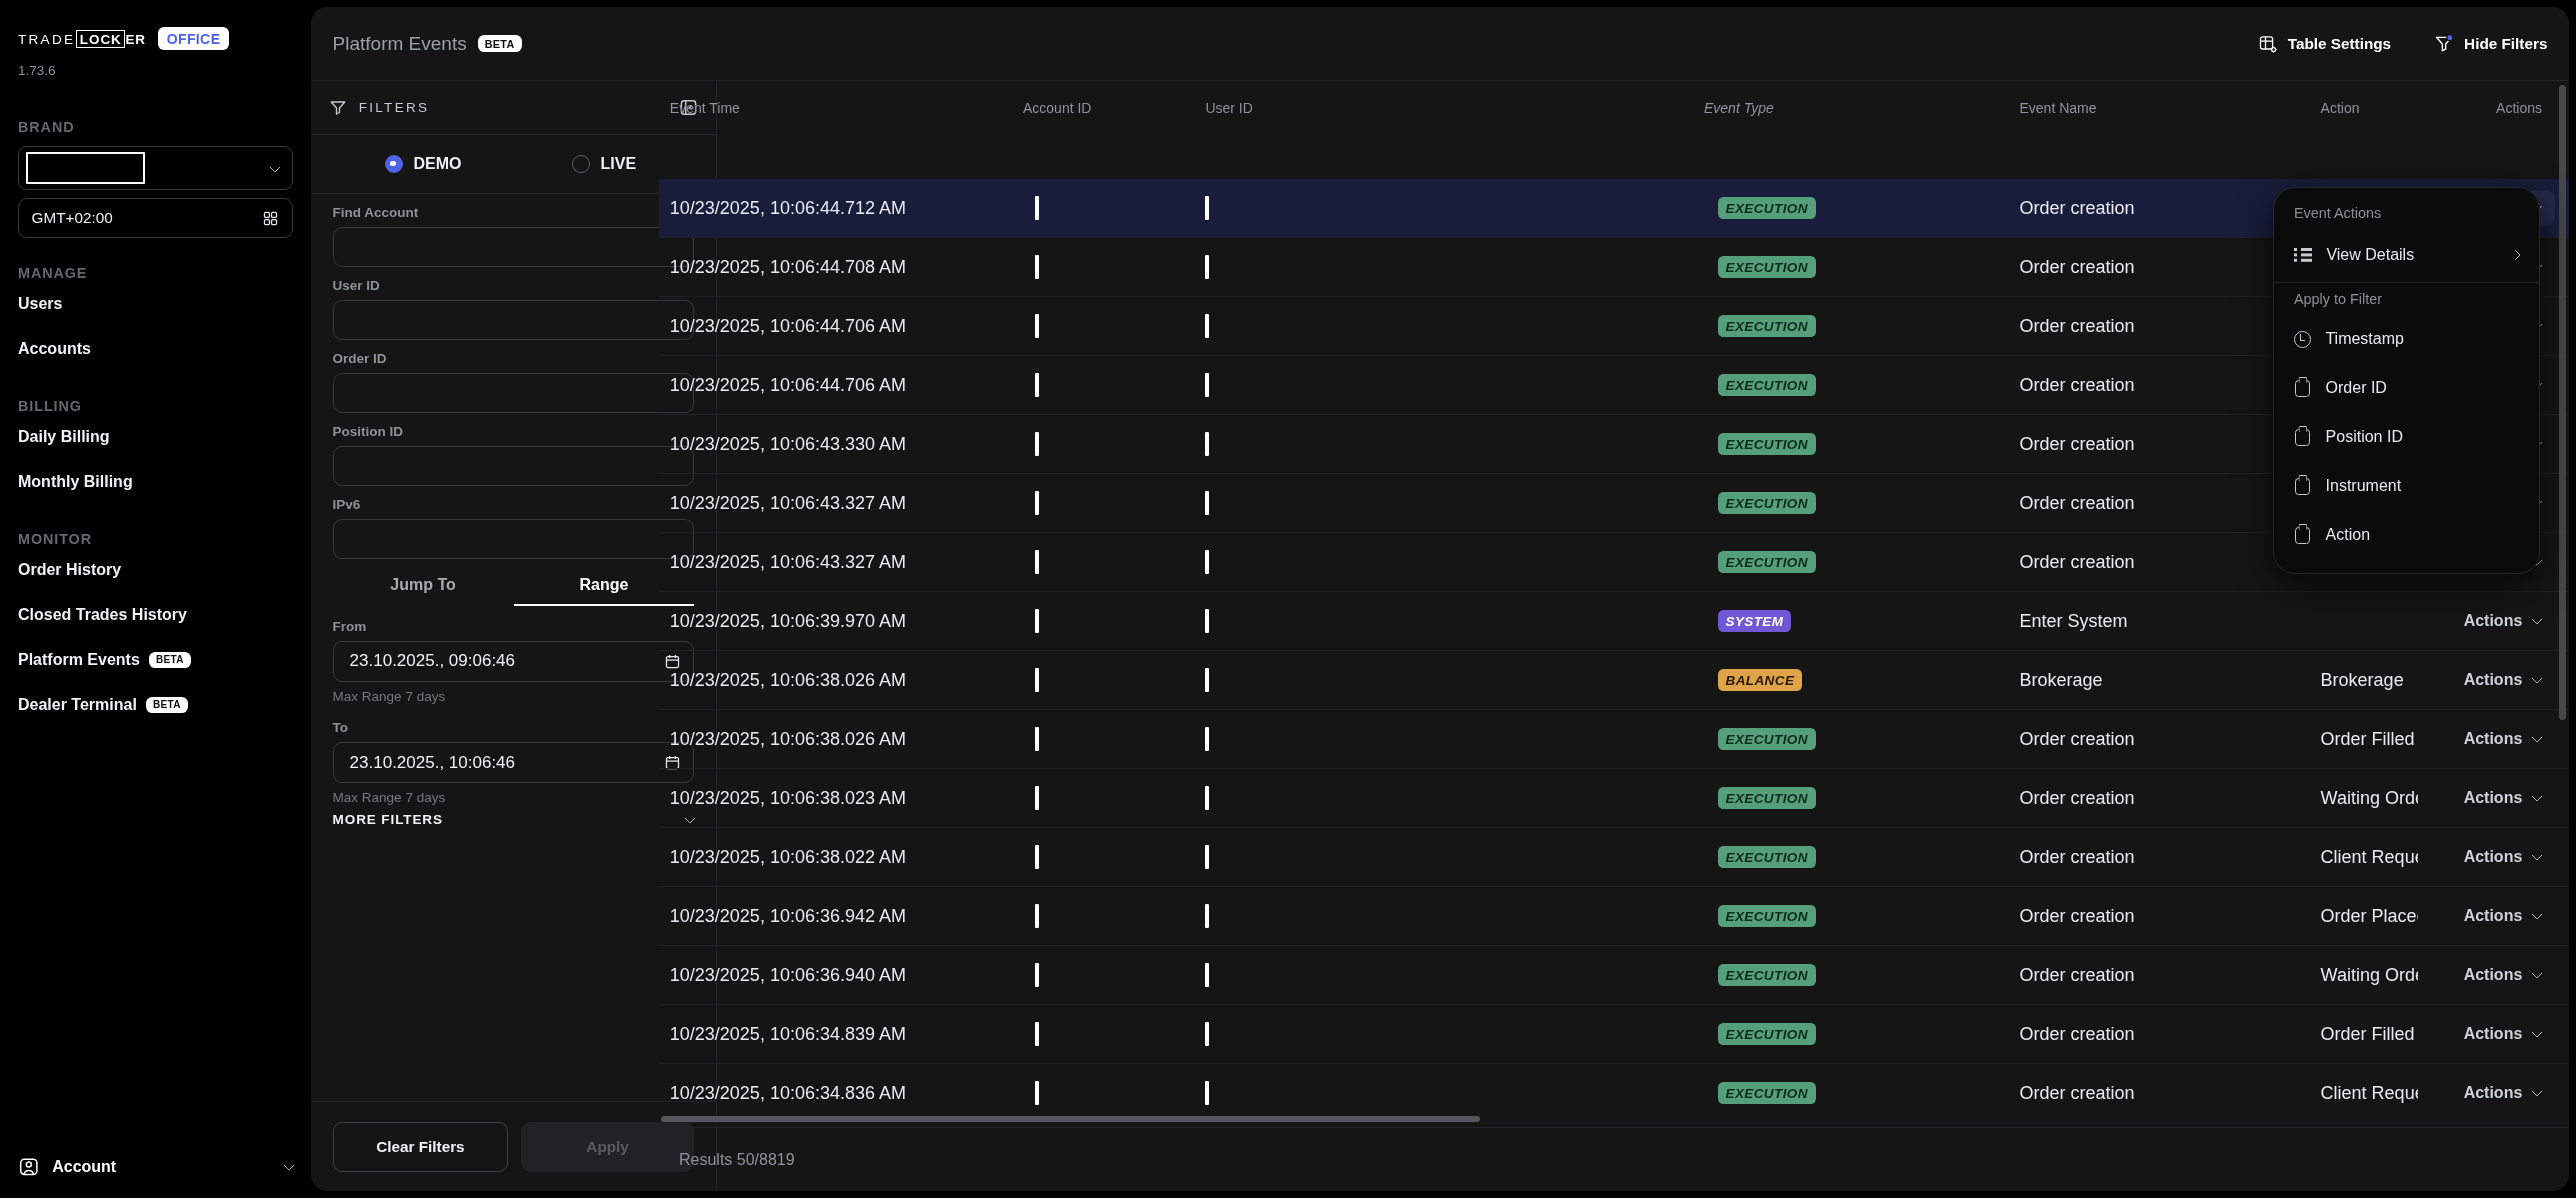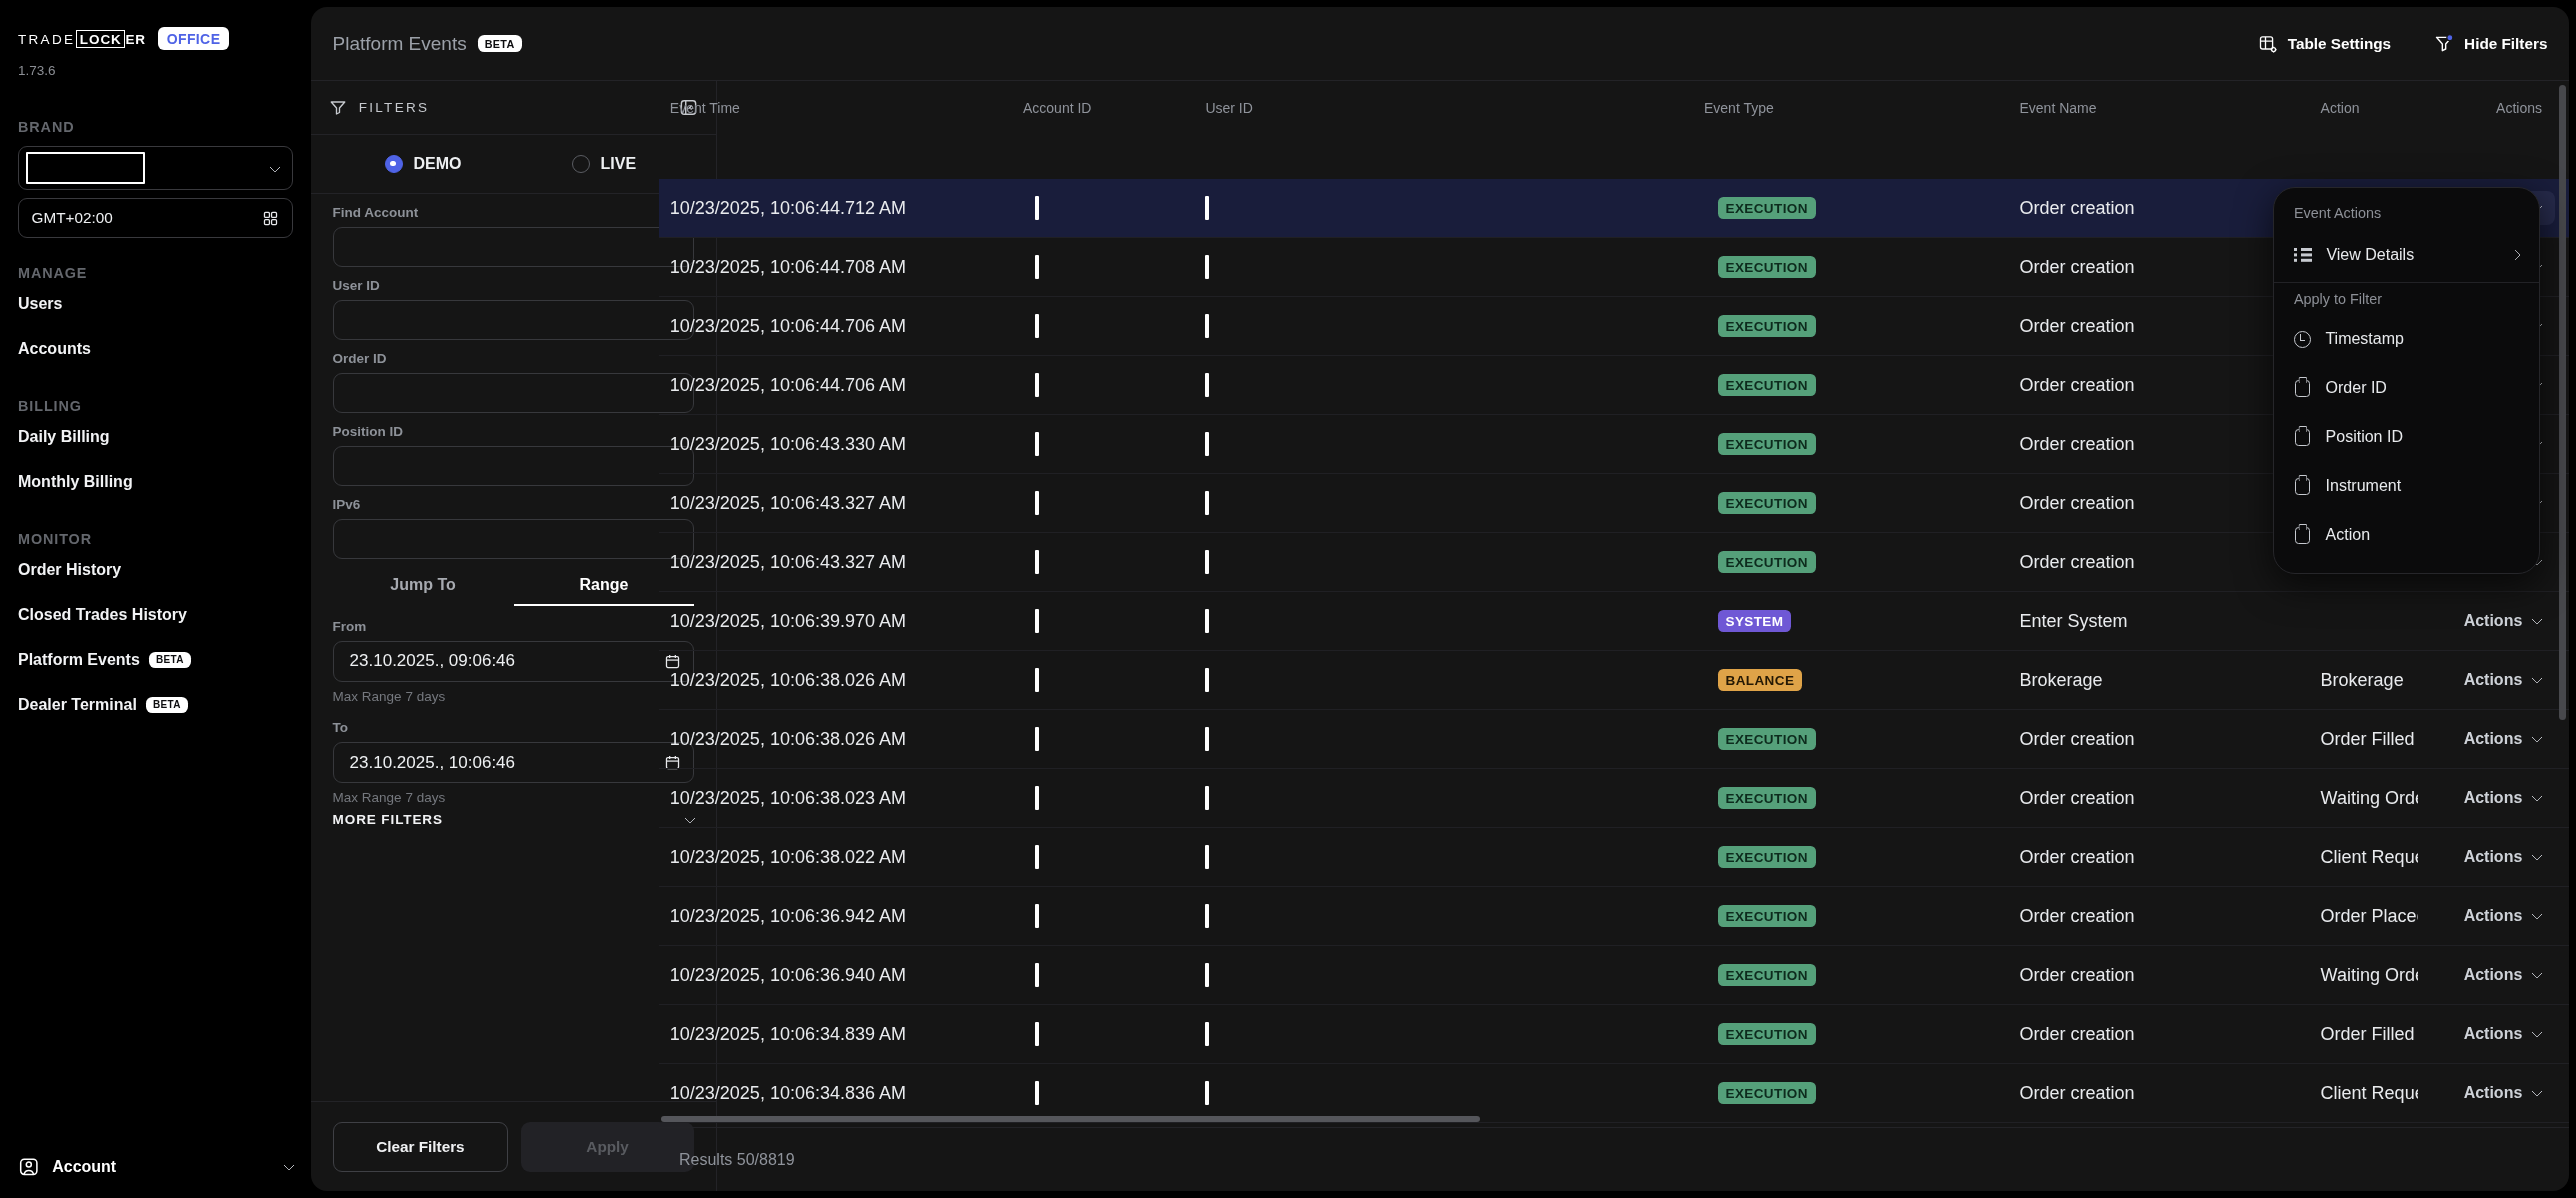--- a/index.html
+++ b/index.html
@@ -74,21 +74,21 @@
   .btn-clear { flex:1; height:50px; border:1.4px solid #3f4045; border-radius:9px; background:transparent;
     color:#f0f1f3; font-size:15.3px; font-weight:700; font-family:inherit; cursor:pointer; }
   .btn-apply { flex:1; height:50px; border:none; border-radius:9px; background:#222226; color:#595b60;
     font-size:15.3px; font-weight:700; font-family:inherit; }
 
   
   .table { position:absolute; left:348px; top:74px; right:0; bottom:0; }
   .thead, .trow { display:grid; grid-template-columns:347px 194px 504px 302px 311px 101px 1fr; align-items:center; }
   .thead { height:54px; font-size:14px; color:#8f939b; }
   .c0 { padding-left:10.8px; } .c1 { padding-left:17px; } .c2 { padding-left:5.4px; }
-  .c3 { padding-left:0; } .c4 { padding-left:13.5px; } .c5 { padding-left:3.6px; overflow:hidden; white-space:nowrap; }
+  .c3 { padding-left:0;font-style:italic; } .c4 { padding-left:13.5px; } .c5 { padding-left:3.6px; overflow:hidden; white-space:nowrap; }
   .c6 { text-align:right; padding-right:27px; }
   .trow { height:59px; border-bottom:0.9px solid #202024; font-size:18px; color:#e9ebee; }
   .trow.hl { background:var(--rowhl);margin-top:44px; }
   .redact.sm { width:118px; height:36px; margin-left:11.7px; }
   .redact.lg { width:379px; height:36px; }
   .badge { display:inline-block; margin-left:13.5px; padding:3.6px 8px; border-radius:5.4px; font-size:13.5px; font-weight:800; letter-spacing:0.4px; }
   .cell-actions { display:flex; justify-content:flex-end; padding-right:14.4px; }
   .btn-actions { display:flex; align-items:center; gap:10.8px; font-size:16px; font-weight:700; color:#ced2d8;
     padding:8px 13.5px; border-radius:8px; cursor:pointer; }
   .btn-actions.open { background:var(--openbg); }

